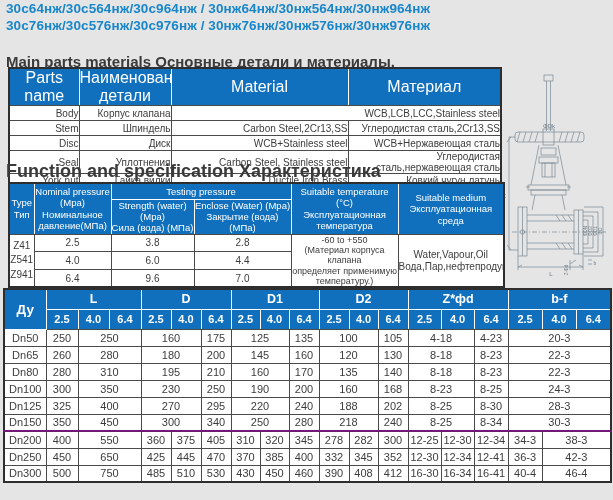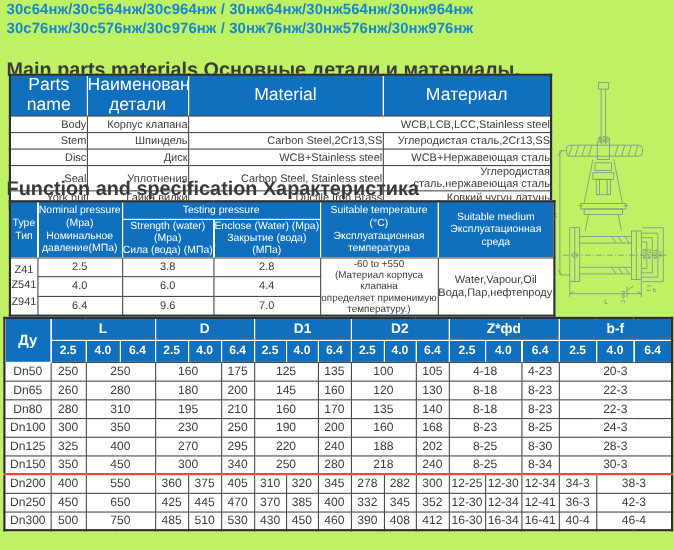--- a/index.html
+++ b/index.html
@@ -1,23 +1,23 @@
 <!DOCTYPE html>
 <html><head>
 <meta charset="utf-8">
 <style>
   * { margin:0; padding:0; box-sizing:border-box; }
   html,body { background:#fff; }
   body { width:613px; height:500px; font-family:"Liberation Sans",sans-serif; color:#3c3c3c; }
-  .page { position:relative; width:613px; height:500px; background:#bef264; overflow:hidden; }
+  .page { position:relative; width:613px; height:500px; background:#e5e5e5; overflow:hidden; }
 
   .titles { position:absolute; left:6px; top:0px; color:#1886cb; font-weight:bold;
             font-size:13.5px; line-height:17.4px; letter-spacing:0.1px; white-space:nowrap; }
 
-  .sec-heading { position:absolute; color:#3a3a3a; font-weight:bold; font-size:18px; white-space:nowrap; }
+  .sec-heading { position:absolute; color:#3a3a3a; font-weight:bold; font-size:15px; white-space:nowrap; }
   #materials-heading { left:6px; top:53px; }
   #spec-heading { left:6px; top:161px; font-size:18px; }
 
   table { border-collapse:collapse; table-layout:fixed; position:absolute; background:#fff; }
   th, td { text-align:center; vertical-align:middle; overflow:hidden; }
   th { background:#1170bd; color:#fff; font-weight:normal; border:1px solid #fdfdfd; }
   td { border:1px solid #4a4a4a; color:#3c3c3c; }
   .pre { white-space:pre-line; }
 
   
@@ -33,21 +33,21 @@
   .t2 td.types { font-size:10px; line-height:1.45; }
   .t2 td.small { font-size:9px;margin-left:16px; }
 
   
   .t3 { left:3px; top:288px; width:607px; border:2px solid #2e2e2e; }
   .t3 th { font-weight:bold; }
   .t3 .grp { height:20px; font-size:12.5px; }
   .t3 .sub { height:20px; font-size:11px; border-bottom-color:#4a4a4a; }
   .t3 .dn-h { font-size:13.5px; }
   .t3 td { height:17px; font-size:11px; }
-  .t3 tr.sep td { border-top:2px solid #ef4444; }
+  .t3 tr.sep td { border-top:2px solid #701a75; }
 
   
   .drawing { position:absolute; left:498px; top:58px; width:113px; height:230px; }
   .drawing svg { stroke:#7a8893; fill:none; stroke-width:0.7; }
   .drawing text { stroke:none; fill:#6e7d89; font-family:"Liberation Sans",sans-serif; }
 </style>
 </head>
 <body>
 
 <div class="page">

